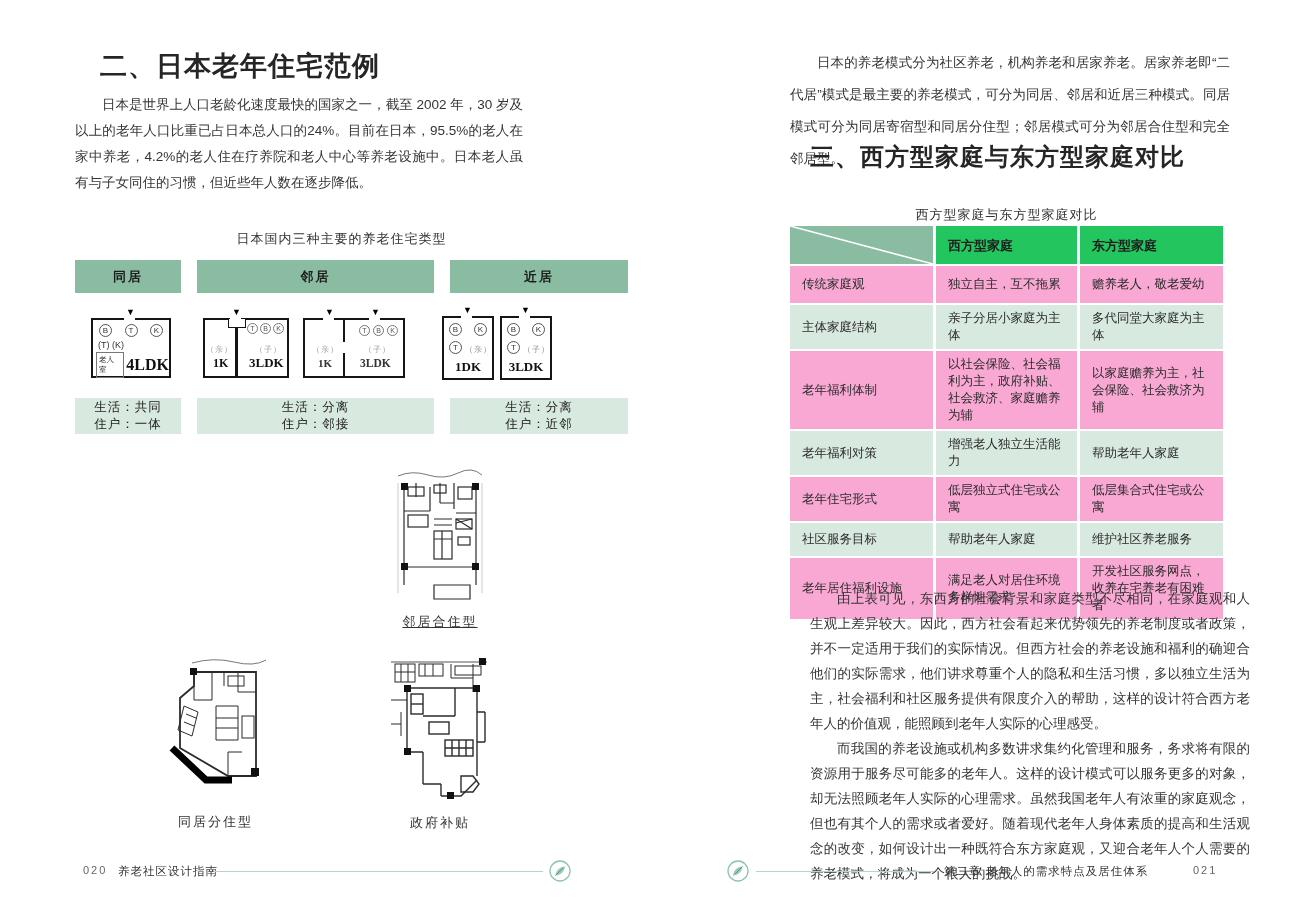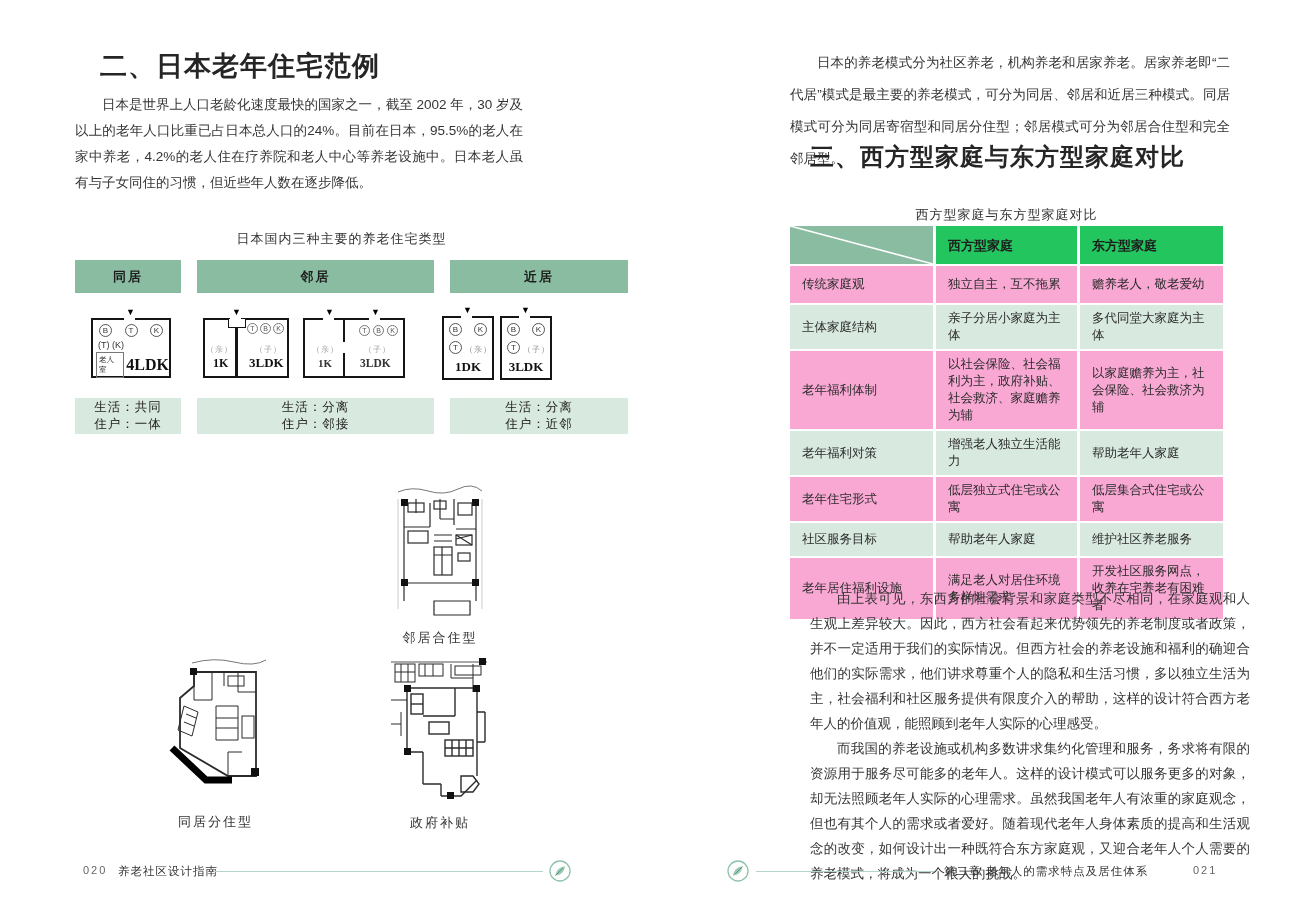--- a/index.html
+++ b/index.html
@@ -161,21 +161,21 @@
         <span>住户：邻接</span>
       </div>
       <div class="scell">
         <span>生活：分离</span>
         <span>住户：近邻</span>
       </div>
     </div>
   </div>
 
 
-  <div class="abs" style="left:394px;top:483px;width:92px;">
+  <div class="abs" style="left:394px;top:467px;width:92px;text-decoration:underline;">
     <svg width="92" height="140" viewBox="0 0 92 140">
       <path d="M4 9 Q18 3 34 8 T64 6 T88 8" stroke="#777" fill="none" stroke-width="1"></path>
       <g stroke="#2b2b2b" fill="none" stroke-width="1.2">
         <path d="M10 16 V118 M82 16 V118"></path>
         <path d="M10 44 H36 M36 20 V44 M22 16 V30 M46 16 V36 M46 36 H60 M60 16 V42 M82 46 H62"></path>
         <rect x="14" y="20" width="16" height="9"></rect>
         <rect x="40" y="18" width="12" height="8"></rect>
         <rect x="64" y="20" width="14" height="12"></rect>
         <rect x="14" y="48" width="20" height="12"></rect>
         <path d="M40 52 H58 M40 58 H58"></path>

